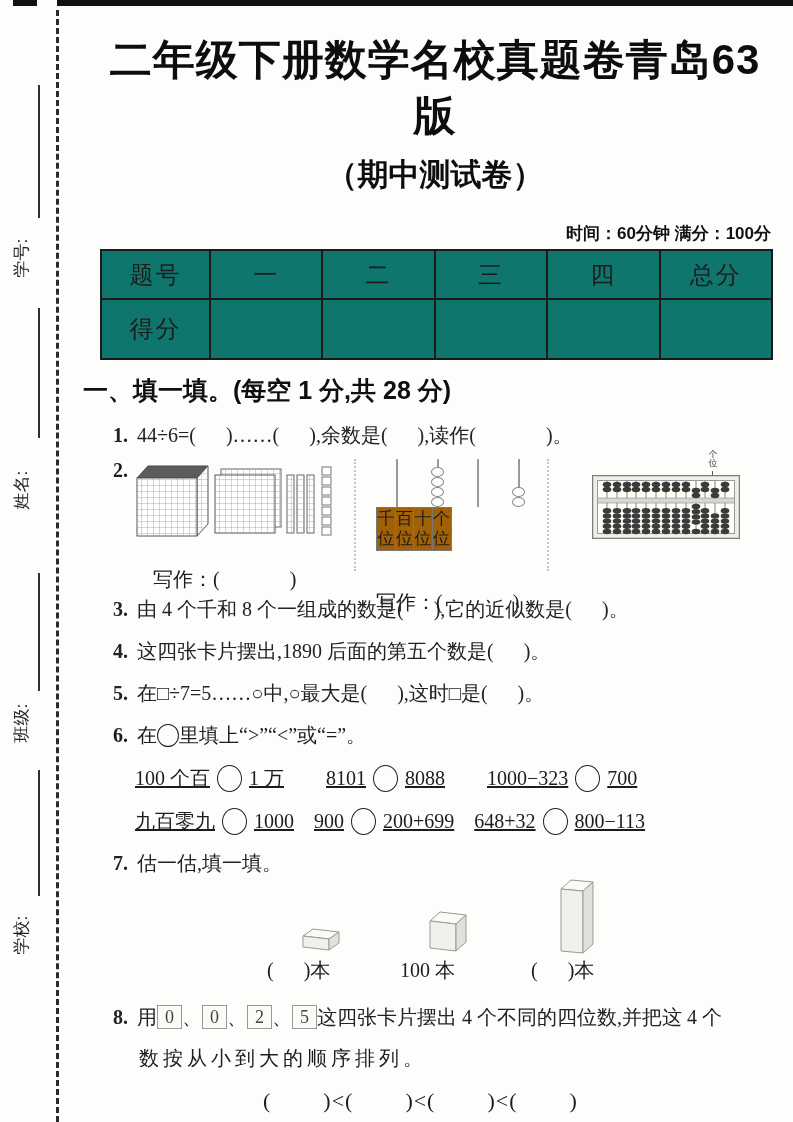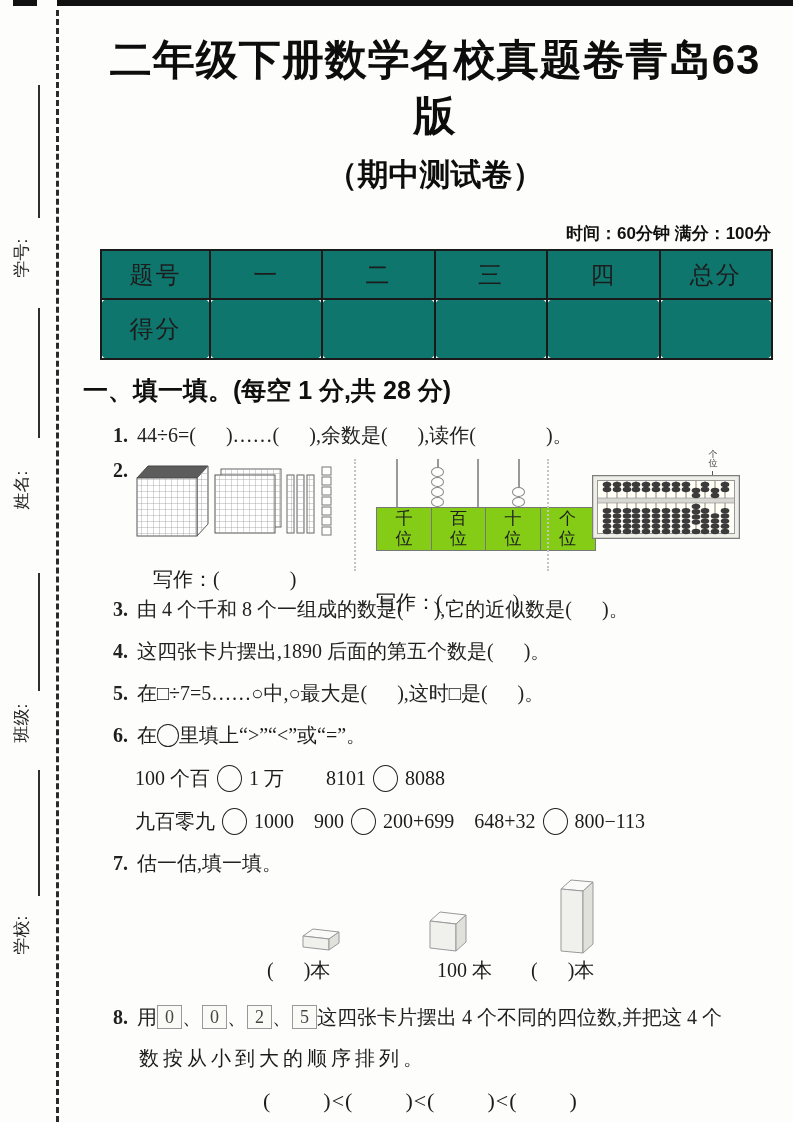--- a/index.html
+++ b/index.html
@@ -19,54 +19,54 @@
   .title{margin:14px 0 0 0;text-align:center;font-family:"Liberation Sans","DejaVu Sans",sans-serif;
          font-weight:bold;font-size:42px;letter-spacing:1px;color:#0d0d0d;}
   .subtitle{margin:10px 0 0 0;text-align:center;font-family:"Liberation Sans","DejaVu Sans",sans-serif;
             font-weight:bold;font-size:31px;color:#0d0d0d;}
   .info{margin:26px 4px 4px 0;text-align:right;font-family:"Liberation Sans","DejaVu Sans",sans-serif;
         font-weight:bold;font-size:17px;color:#111;}
   table.score{border-collapse:collapse;margin-left:5px;width:673px;table-layout:fixed;}
   table.score th,table.score td{border:2.5px solid #1a1a1a;text-align:center;
         font-weight:normal;font-size:24px;letter-spacing:2px;background:#0f766e;}
   table.score tr.hdr  th{height:45px;}
-  table.score tr.body td{height:56px;border-radius:7px;}
+  table.score tr.body td{height:56px;}
   table.score .c0{width:105px;}
   .sec-heading{margin:14px 0 0 -12px;font-family:"Liberation Sans","DejaVu Sans",sans-serif;
                font-weight:bold;font-size:25px;color:#0f0f0f;}
   .q{margin:15px 0 0 18px;font-size:20px;white-space:pre-wrap;color:#222;}
   .qnum{font-weight:bold;margin-right:9px;font-size:20px;}
   
   .fig2{position:relative;margin:10px 0 0 0;height:122px;}
   .fig2 .qnum{position:absolute;left:18px;top:0;}
   .vsep{position:absolute;top:0;height:112px;border-left:2px dotted #c4c4c4;}
   .blocks-svg{position:absolute;left:40px;top:2px;}
   .pv-rack{position:absolute;left:281px;top:0;width:174px;height:94px;}
   .pv-rod{position:absolute;top:0;width:2px;height:48px;background:#999;}
   .pv-bead{position:absolute;width:13px;height:10px;border:1.5px solid #8a8a8a;border-radius:50%;
            background:#fff;box-sizing:border-box;}
   .pv-cells{position:absolute;top:48px;left:0;display:flex;}
-  .pv-cell{width:56px;height:44px;border:1.5px solid #777;margin-left:-1.5px;display:flex;
-           align-items:center;justify-content:center;background:#84cc16;box-sizing:border-box;}
+  .pv-cell{width:20px;height:44px;border:1.5px solid #777;margin-left:-1.5px;display:flex;
+           align-items:center;justify-content:center;background:#a16207;box-sizing:border-box;}
   .pv-cell:first-child{margin-left:0;}
   .pv-cell-label{display:block;width:1.1em;font-size:17px;line-height:1.15;word-break:break-all;
                  text-align:center;}
   .abacus-wrap{position:absolute;left:497px;top:16px;}
   .abacus-tag{position:absolute;left:612px;top:-9px;width:12px;font-size:9px;line-height:1.05;
               word-break:break-all;text-align:center;color:#333;}
   .abacus-leader{position:absolute;left:617px;top:12px;width:0;height:7px;border-left:1px solid #555;}
   .fig2-labels{position:absolute;top:84px;left:0;width:100%;font-size:20px;white-space:pre-wrap;}
   .fig2-labels .g1{position:absolute;left:58px;}
   .fig2-labels .g2{position:absolute;left:281px;}
   .fig2-labels .g3{position:absolute;left:460px;}
   
   .cmp-row{display:flex;margin:16px 0 0 40px;font-size:20px;align-items:center;}
   .cmp-row.r1{column-gap:42px;}
   .cmp-row.r2{column-gap:20px;}
-  .cmp-item{display:flex;align-items:center;column-gap:7px;white-space:pre;}
+  .cmp-item{display:flex;align-items:center;column-gap:7px;white-space:pre;text-decoration:underline;}
   .cmp-circle{display:inline-block;width:25px;height:27px;border:1.8px solid #222;border-radius:50%;
               box-sizing:border-box;flex:0 0 auto;}
   .cmp-circle.small{width:22px;height:23px;vertical-align:-4px;}
   .q-inline{display:flex;align-items:center;margin:15px 0 0 18px;font-size:20px;white-space:pre-wrap;}
   
   .fig7{position:relative;height:108px;margin-top:4px;}
   .fig7 .bx{position:absolute;}
   .fig7-label{position:absolute;top:76px;font-size:20px;white-space:pre-wrap;}
   
   .card{display:inline-block;min-width:17px;padding:0 3px;border:1.2px solid #999;background:#fafaf6;
@@ -328,20 +328,21 @@
 
     <div class="q-inline">
       <span class="qnum">6.</span>
       <span>在</span>
       <span class="cmp-circle small"></span>
       <span>里填上“&gt;”“&lt;”或“=”。</span>
     </div>
     <div class="cmp-row r1">
       <span class="cmp-item"><span>100 个百</span><span class="cmp-circle"></span><span>1 万</span></span>
       <span class="cmp-item"><span>8101</span><span class="cmp-circle"></span><span>8088</span></span>
+      <span class="cmp-item"><span>1000−323</span><span class="cmp-circle"></span><span>700</span></span>
     </div>
     <div class="cmp-row r2">
       <span class="cmp-item"><span>九百零九</span><span class="cmp-circle"></span><span>1000</span></span>
       <span class="cmp-item"><span>900</span><span class="cmp-circle"></span><span>200+699</span></span>
       <span class="cmp-item"><span>648+32</span><span class="cmp-circle"></span><span>800−113</span></span>
     </div>
 
     <div class="q"><span class="qnum">7.</span><span>估一估,填一填。</span></div>
     <div class="fig7">
       <svg class="bx" style="left:205px;top:44px" width="42" height="28" viewBox="0 0 42 28">
@@ -353,21 +354,21 @@
         <polygon points="3,12 13,3 39,6 29,15" fill="#fafaf8" stroke="#999"></polygon>
         <polygon points="3,12 29,15 29,42 3,39" fill="#f0f0ec" stroke="#999"></polygon>
         <polygon points="29,15 39,6 39,33 29,42" fill="#e1e1dc" stroke="#999"></polygon>
       </svg>
       <svg class="bx" style="left:462px;top:-4px" width="40" height="80" viewBox="0 0 40 80">
         <polygon points="4,12 14,3 36,5 26,14" fill="#fafaf8" stroke="#999"></polygon>
         <polygon points="4,12 26,14 26,76 4,74" fill="#f0f0ec" stroke="#999"></polygon>
         <polygon points="26,14 36,5 36,67 26,76" fill="#e1e1dc" stroke="#999"></polygon>
       </svg>
       <span class="fig7-label" style="left:172px">(      )本</span>
-      <span class="fig7-label" style="left:342px">100 本</span>
+      <span class="fig7-label" style="left:305px">100 本</span>
       <span class="fig7-label" style="left:436px">(      )本</span>
     </div>
 
     <div class="q"><span class="qnum">8.</span><span>用</span><span class="card">0</span><span>、</span><span class="card">0</span><span>、</span><span class="card">2</span><span>、</span><span class="card">5</span><span>这四张卡片摆出 4 个不同的四位数,并把这 4 个</span></div>
     <div class="q8-line2">数按从小到大的顺序排列。</div>
     <div class="q8-answer">(        )&lt;(        )&lt;(        )&lt;(        )</div>
 
   </div>
 </div>
 

